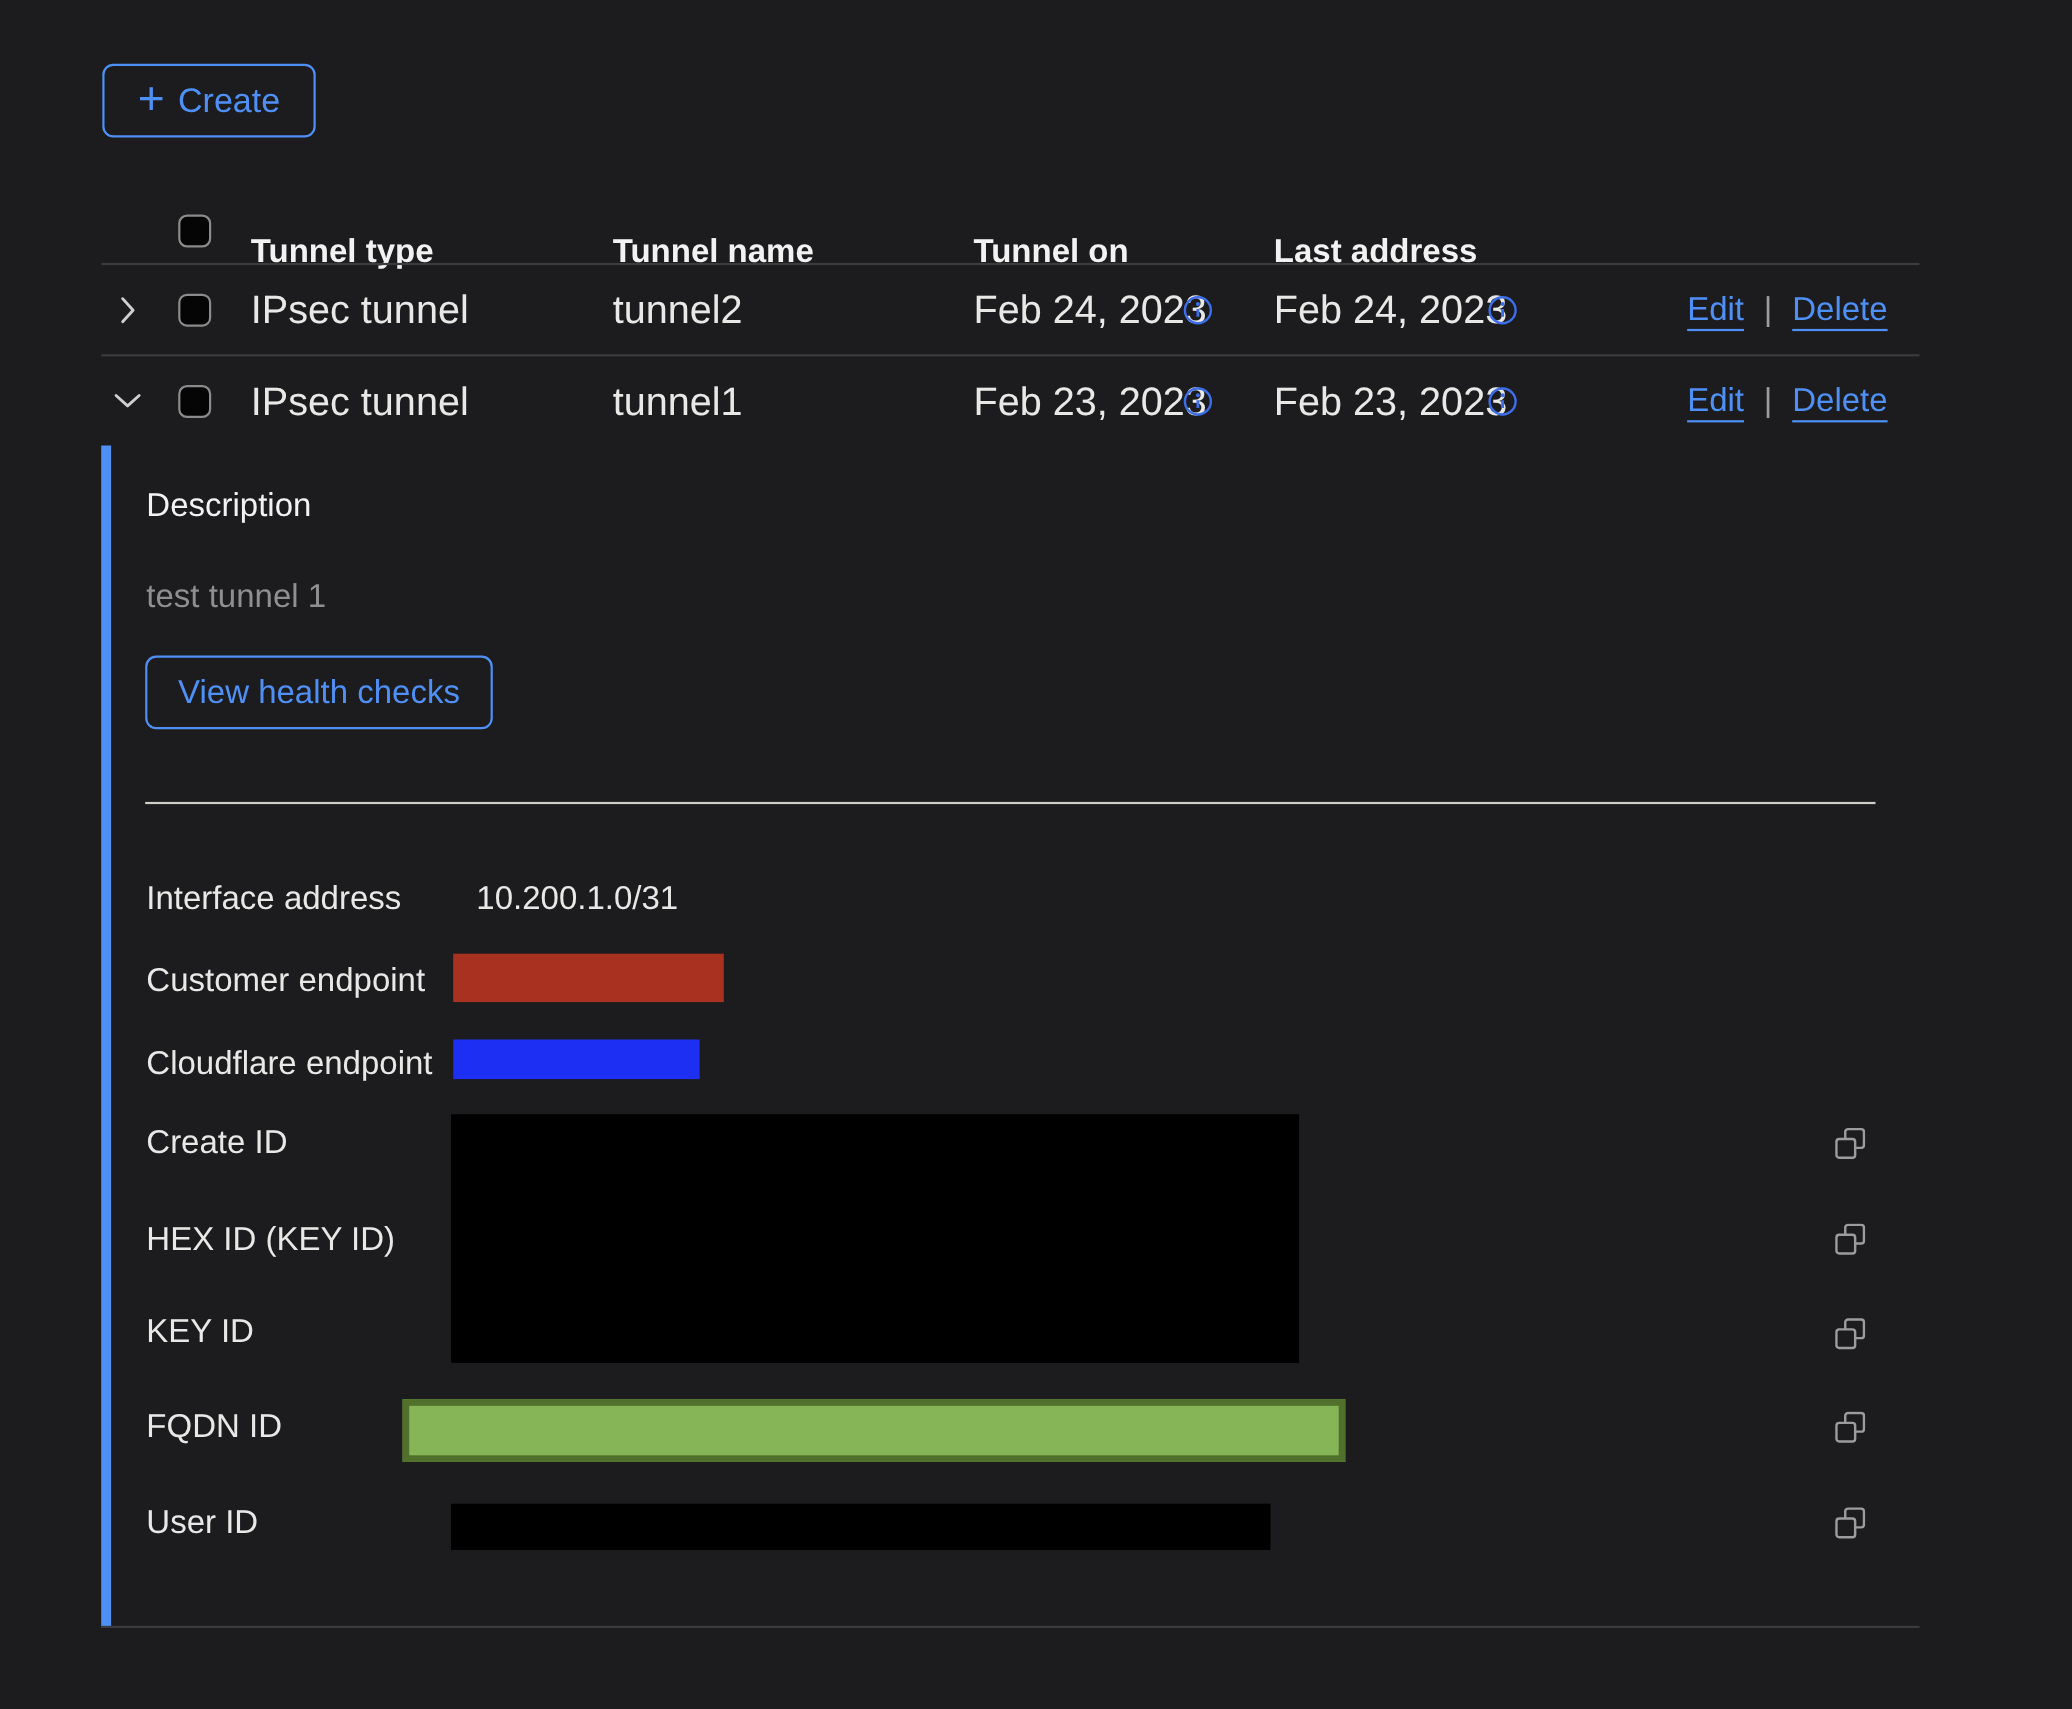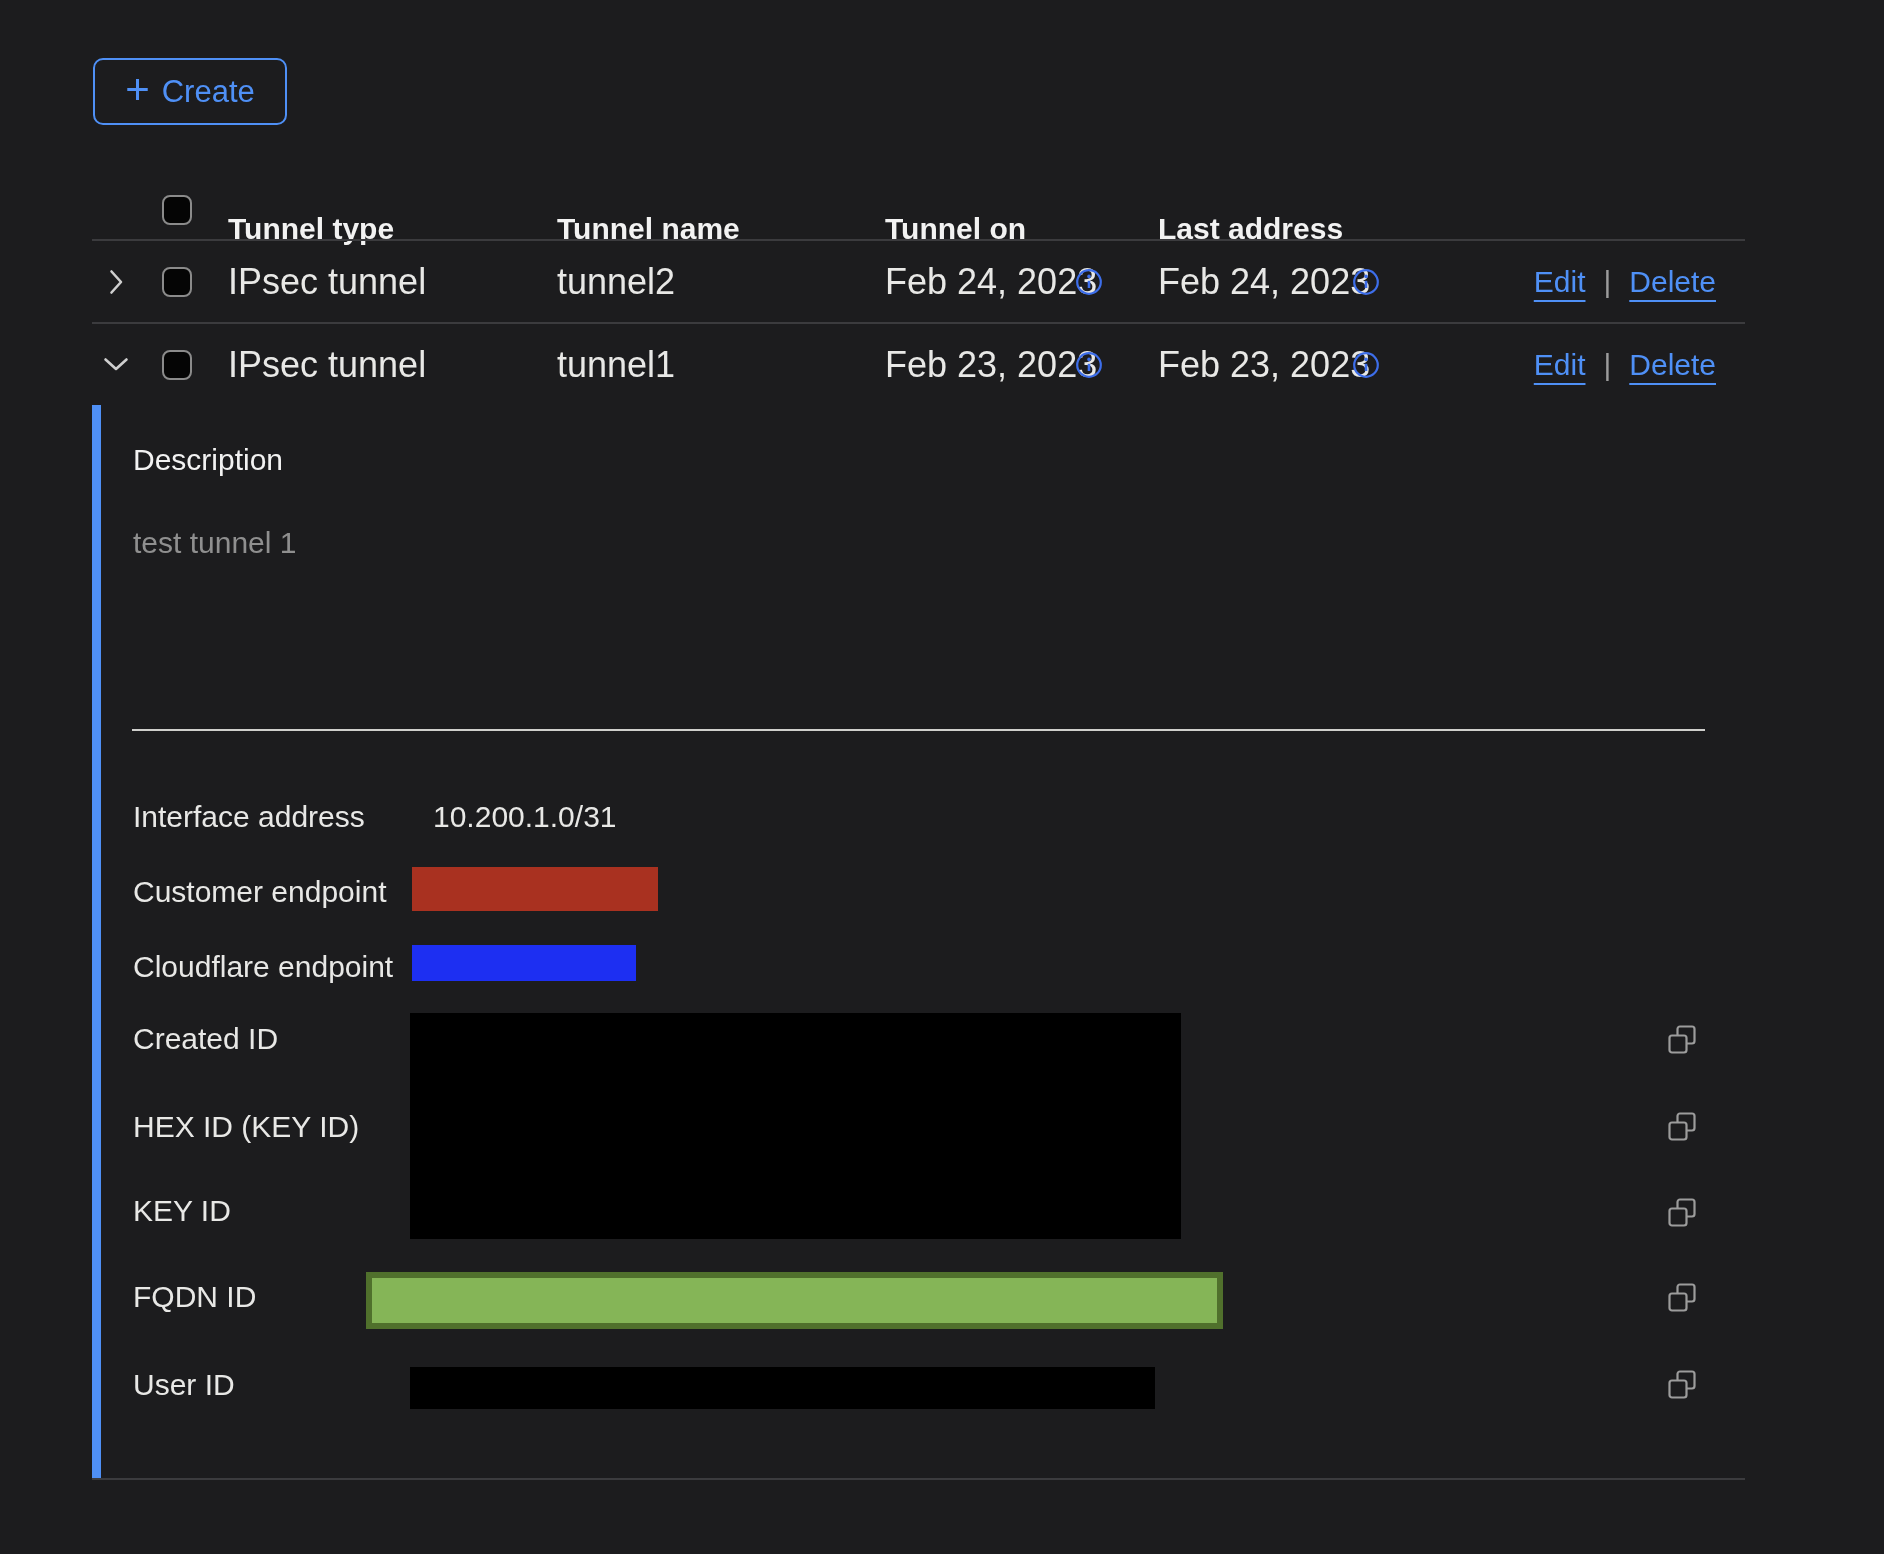--- a/index.html
+++ b/index.html
@@ -153,33 +153,34 @@
     <a class="link">Delete</a>
   </span>
 </div>
 
 <div class="panel">
   <div class="blue-bar"></div>
 
   <span class="txt desc-label">Description</span>
   <span class="txt desc-value">test tunnel 1</span>
 
+  <button class="health-btn">View health checks</button>
 
   <div class="panel-divider"></div>
 
   <span class="txt" style="left:133px; top:392px">Interface address</span>
   <span class="txt" style="left:433px; top:392px">10.200.1.0/31</span>
 
   <span class="txt" style="left:133px; top:467px">Customer endpoint</span>
   <div class="redaction red-block"></div>
 
   <span class="txt" style="left:133px; top:542px">Cloudflare endpoint</span>
   <div class="redaction blue-block"></div>
 
-  <span class="txt" style="left:133px; top:614px">Created ID</span>
+  <span class="txt" style="left:133px; top:614px">Create ID</span>
   <span class="txt" style="left:133px; top:702px">HEX ID (KEY ID)</span>
   <span class="txt" style="left:133px; top:786px">KEY ID</span>
   <div class="redaction black-block"></div>
 
   <span class="txt" style="left:133px; top:872px">FQDN ID</span>
   <div class="redaction green-block"></div>
 
   <span class="txt" style="left:133px; top:960px">User ID</span>
   <div class="redaction user-block"></div>
 

